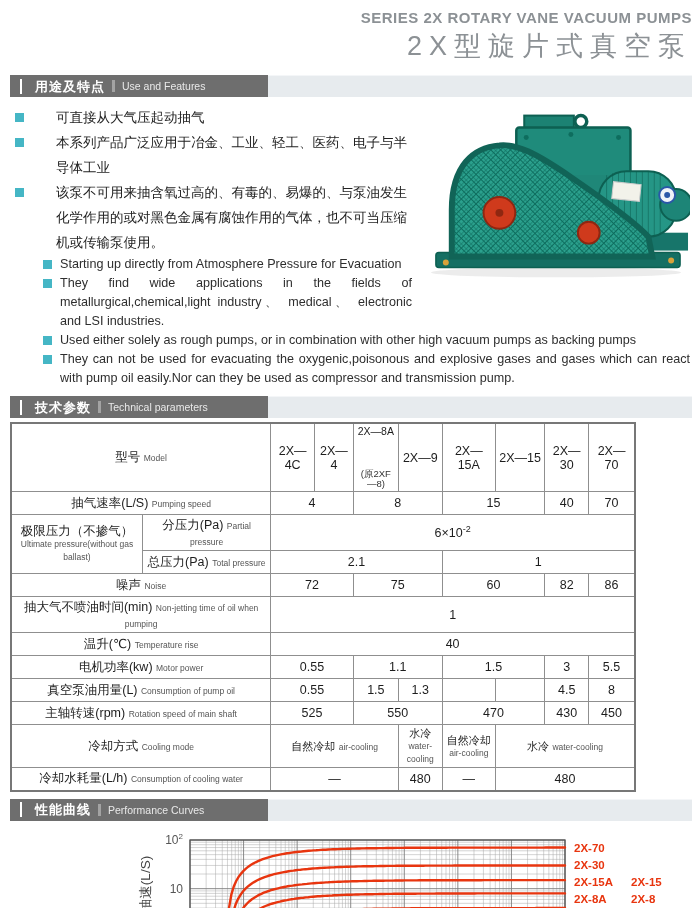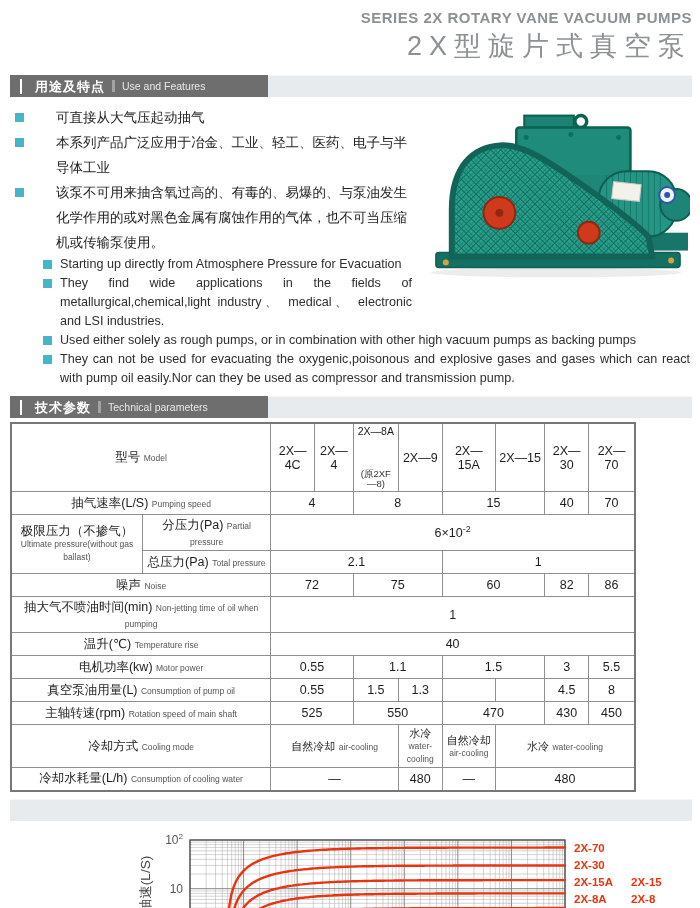--- a/index.html
+++ b/index.html
@@ -250,20 +250,24 @@
           <td class="label" colspan="2"><span class="zh">冷却水耗量(L/h)</span> <span class="en">Consumption of cooling water</span></td>
           <td class="data" colspan="3">—</td>
           <td class="data">480</td>
           <td class="data">—</td>
           <td class="data" colspan="3">480</td>
         </tr>
       </tbody>
     </table>
 
   <div class="section-bar" style="margin-top:7px;">
+    <div class="bar-dark">
+      <span class="bar-zh">性能曲线</span>
+      <span class="bar-en">Performance Curves</span>
+    </div>
     <div class="bar-light"></div>
   </div>
 
   <div class="chart-wrap">
     <svg id="chart-svg" width="700" height="210" viewBox="0 0 700 210">
         <g stroke="#a9a9a9" stroke-width="0.5">
           <line x1="206.12660691057042" y1="14" x2="206.12660691057042" y2="160"></line>
           <line x1="206.12660691057042" y1="160" x2="206.12660691057042" y2="164"></line>
           <line x1="215.56006721712478" y1="14" x2="215.56006721712478" y2="160"></line>
           <line x1="215.56006721712478" y1="160" x2="215.56006721712478" y2="164"></line>

